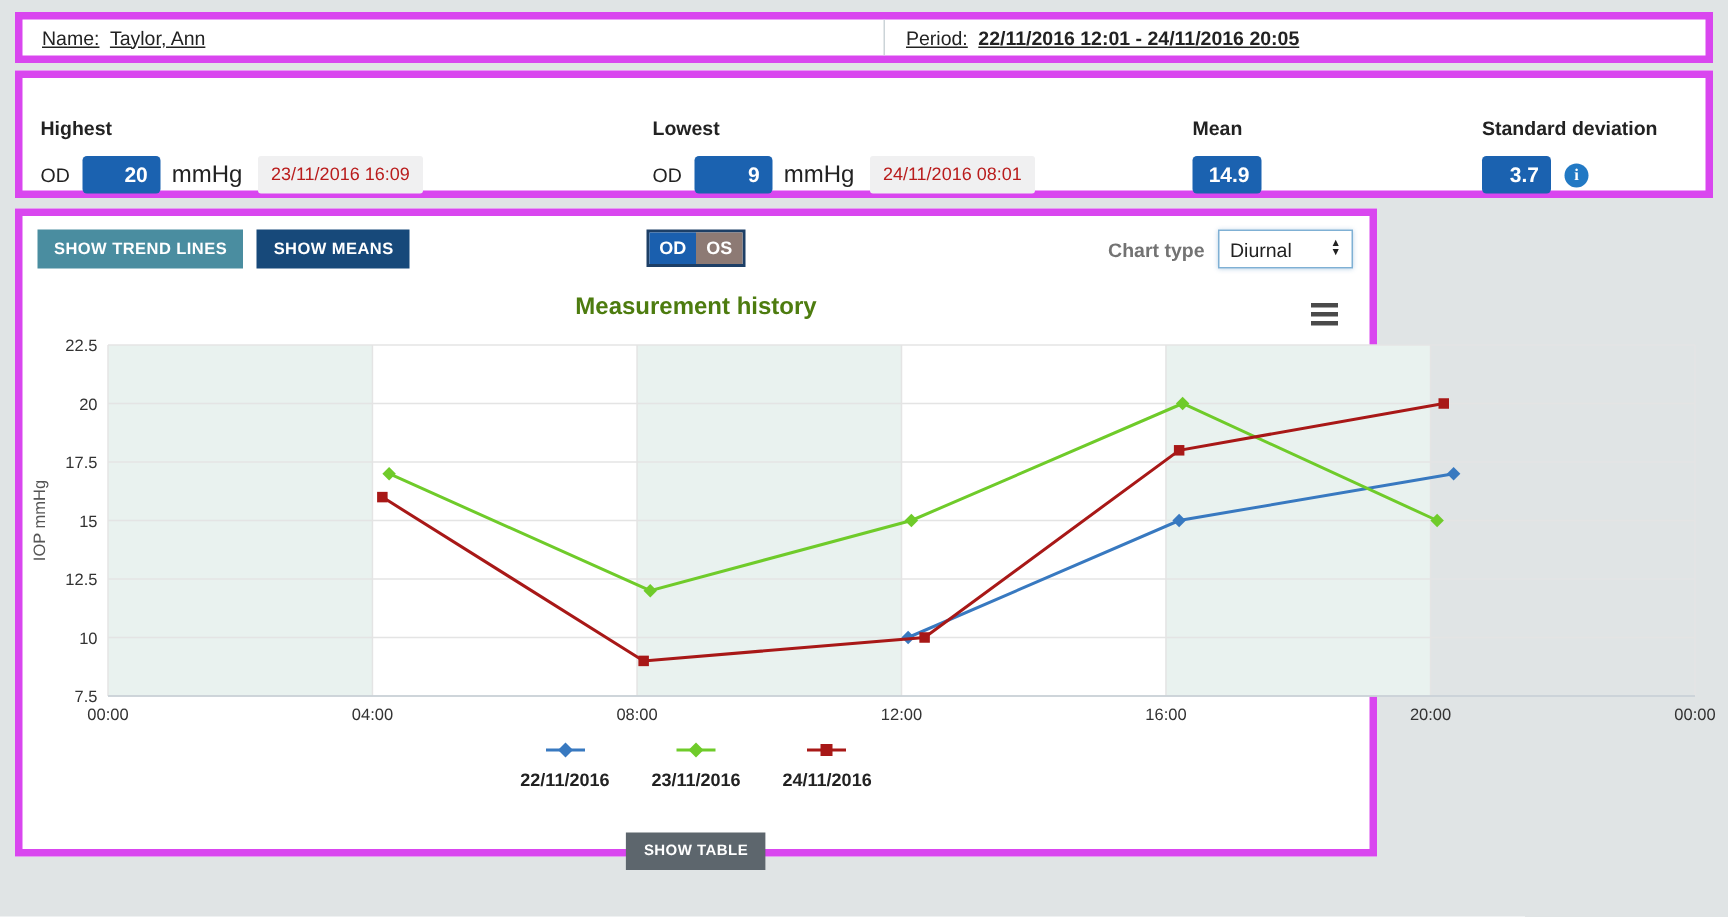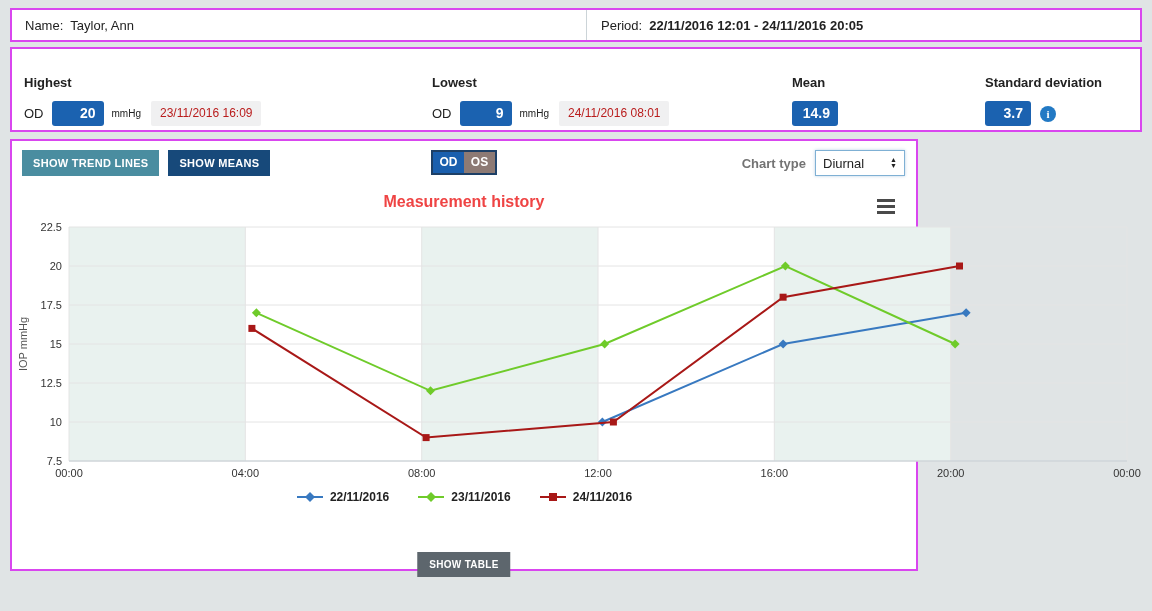--- a/index.html
+++ b/index.html
@@ -2,68 +2,68 @@
 <html><head>
 <meta charset="utf-8">
 <style>
   html,body{margin:0;padding:0;}
   body{
     width:1152px;height:611px;position:relative;overflow:hidden;
     background:#e0e4e5;
     font-family:"Liberation Sans",sans-serif;
     color:#222;
   }
-  .panel{position:absolute;background:#fff;border:2px solid #d946ef;box-sizing:border-box;}
+  .panel{position:absolute;background:#fff;border:5px solid #d946ef;box-sizing:border-box;text-decoration:underline;}
 
   
   .top-bar{left:10px;top:8px;width:1132px;height:34px;display:flex;}
   .name-cell{width:561px;border-right:1px solid #ccd4d8;display:flex;align-items:center;padding-left:13px;gap:7px;font-size:13px;}
   .period-cell{flex:1;display:flex;align-items:center;padding-left:14px;gap:7px;font-size:13px;}
   .bold{font-weight:bold;}
 
   
   .stats{left:10px;top:47px;width:1132px;height:85px;}
   .stat-col{position:absolute;top:14px;}
   .stat-label{font-weight:bold;font-size:13px;color:#222;margin-top:12px;}
   .stat-row{margin-top:11px;display:flex;align-items:center;height:25px;}
   .eye-lbl{font-size:13px;margin-right:8px;}
   .value-box{background:#1b62b0;color:#fff;font-weight:bold;font-size:14px;width:52px;height:25px;line-height:25px;text-align:right;padding:0 8px;border-radius:3px;box-sizing:border-box;display:inline-block;}
   .value-box.w46{width:46px;}
-  .unit{font-size:10px;margin-left:8px;}
+  .unit{font-size:16px;margin-left:8px;}
   .timestamp{margin-left:10px;background:#f0f0f1;font-size:12px;height:25px;line-height:25px;padding:0 9px;color:#b91c1c;border-radius:2px;}
   .info-icon{margin-left:9px;width:16px;height:16px;border-radius:50%;background:#2279c4;color:#fff;font-weight:bold;font-size:11px;font-family:"Liberation Serif",serif;display:inline-flex;align-items:center;justify-content:center;cursor:pointer;}
 
   
   .main{left:10px;top:139px;width:908px;height:432px;}
   .btn-row{position:absolute;left:10px;top:9px;display:flex;gap:9px;}
   .btn{color:#fff;font-weight:bold;font-size:11px;letter-spacing:.3px;padding:7px 11px;cursor:pointer;user-select:none;}
   .btn.teal{background:#4a8da0;}
   .btn.navy{background:#17497a;}
 
   .eye-toggle{position:absolute;left:50%;top:9px;transform:translateX(-50%);display:flex;border:2px solid #1d3f66;}
   .seg{width:31px;height:21px;line-height:21px;text-align:center;color:#fff;font-weight:bold;font-size:12px;cursor:pointer;}
   .seg.od{background:#1a5fae;}
   .seg.os{background:#8d7a74;}
 
   .chart-type{position:absolute;right:11px;top:9px;display:flex;align-items:center;gap:9px;}
   .ct-label{font-weight:bold;font-size:13px;color:#737373;}
   .ct-select{width:90px;height:26px;background:#fff;border:1px solid #7fb0d4;box-shadow:0 0 3px rgba(100,150,200,.45);display:flex;align-items:center;justify-content:space-between;padding:0 7px;font-size:13px;box-sizing:border-box;cursor:pointer;}
   .arrows{display:flex;flex-direction:column;font-size:7px;line-height:6px;color:#222;}
 
-  .chart-title{position:absolute;top:52px;left:0;width:100%;text-align:center;font-weight:bold;font-size:16px;color:#ef4444;}
+  .chart-title{position:absolute;top:52px;left:0;width:100%;text-align:center;font-weight:bold;font-size:16px;color:#4d7c0f;}
   .menu-icon{position:absolute;right:21px;top:58px;width:18px;cursor:pointer;}
   .menu-icon span{display:block;height:3px;background:#4a4a4a;margin-bottom:3px;}
   .menu-icon span:last-child{margin-bottom:0;}
 
   .chart-svg{position:absolute;left:2px;top:78px;}
   svg text.tick{font-size:11px;fill:#333;font-family:"Liberation Sans",sans-serif;}
   svg text.ylabel{font-size:11px;fill:#555;font-family:"Liberation Sans",sans-serif;}
 
   .legend{position:absolute;top:349px;left:0;width:100%;display:flex;justify-content:center;gap:28px;align-items:center;}
-  .legend-item{display:inline-flex;align-items:center;gap:6px;cursor:pointer;}
+  .legend-item{display:inline-flex;align-items:center;gap:6px;cursor:pointer;flex-direction:column;}
   .legend-label{font-size:12px;font-weight:bold;color:#222;}
 
   .show-table{position:absolute;top:411px;left:50%;transform:translateX(-50%);background:#5d666d;color:#fff;border:none;font-weight:bold;font-size:10px;letter-spacing:.3px;padding:7px 12px;font-family:"Liberation Sans",sans-serif;cursor:pointer;}
 </style>
 </head>
 <body>
 
 <div class="panel top-bar">
   <div class="name-cell">
     <span>Name:</span>

